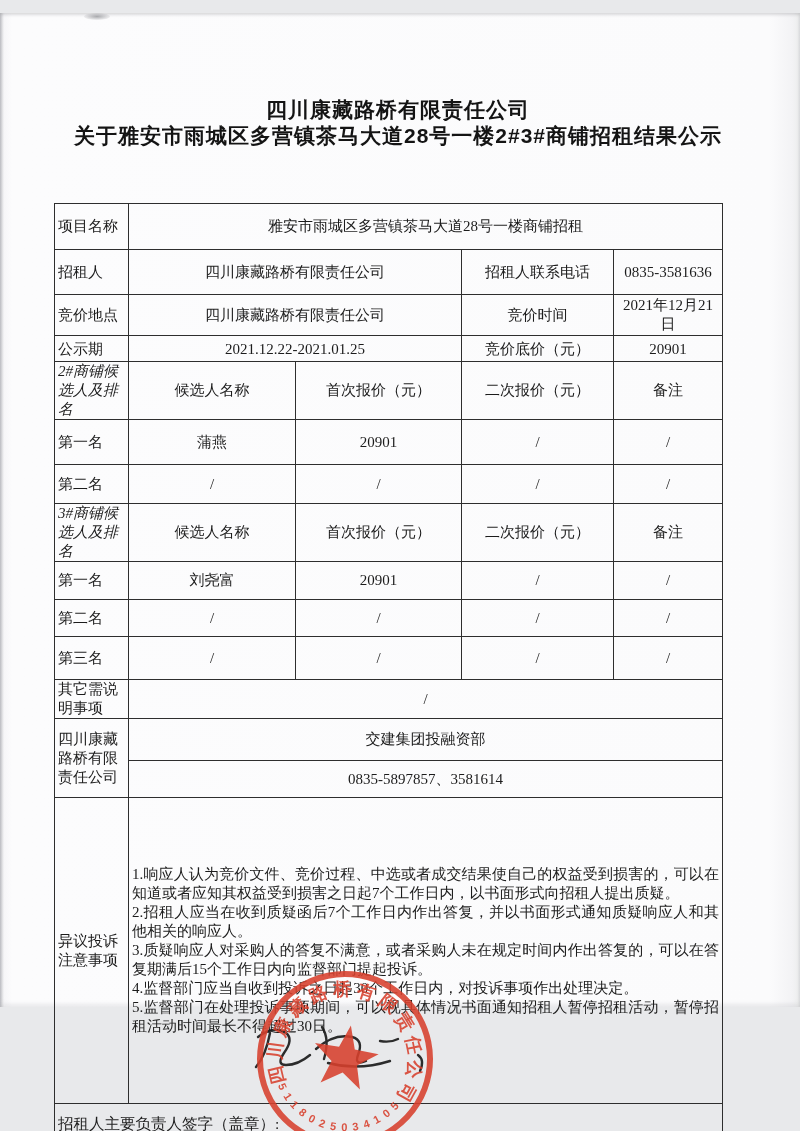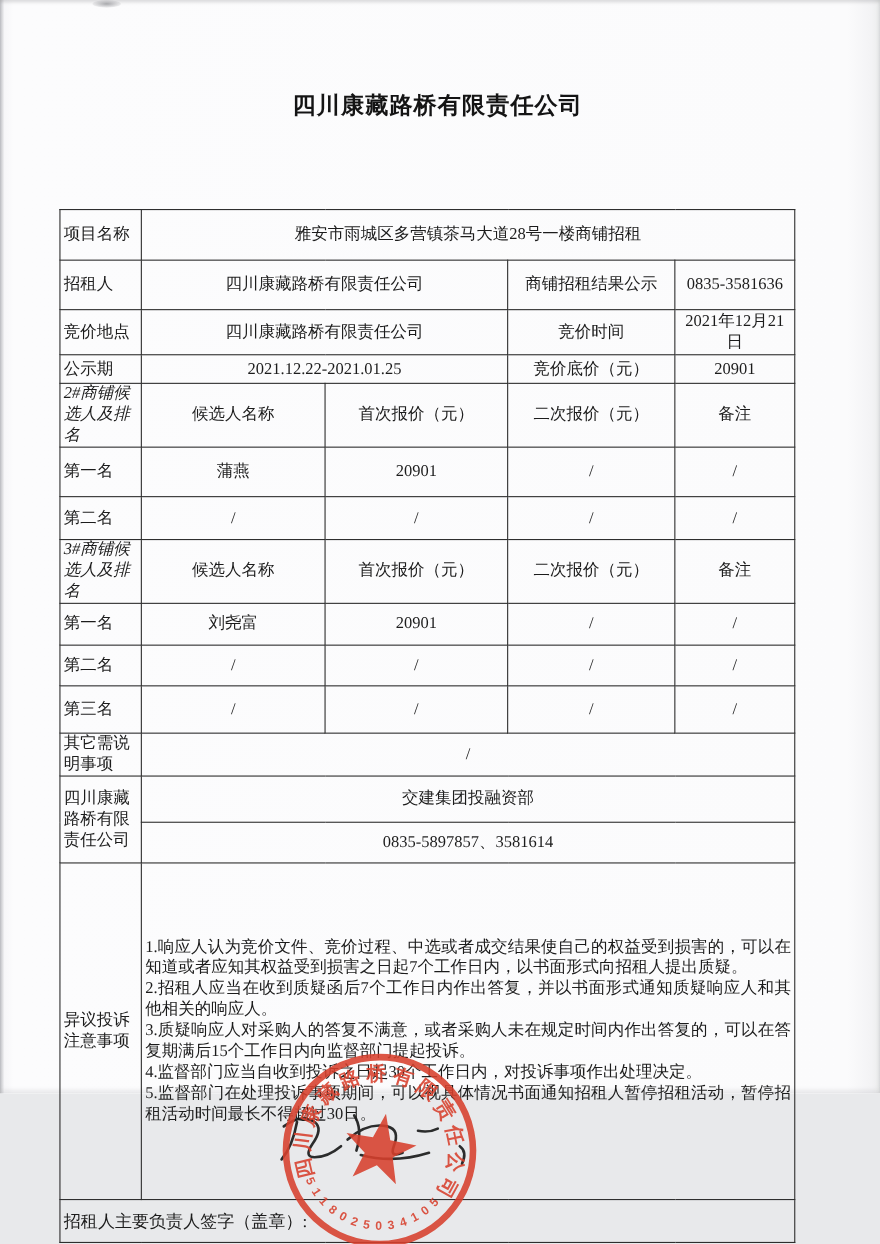--- a/index.html
+++ b/index.html
@@ -5,21 +5,21 @@
   html,body{margin:0;padding:0;}
   body{
     width:800px;height:1131px;
     background:#e8e9eb;
     font-family:"Liberation Serif", serif;
     color:#1f1f1f;
     position:relative;
     overflow:hidden;
   }
   .page{
-    position:absolute;left:0;top:0;width:800px;height:994px;
+    position:absolute;left:0;top:13px;width:800px;height:994px;
     background:linear-gradient(90deg,#c9cacd 0px,#f6f6f8 4px,#fcfcfd 12px,#fbfbfc 770px,#f3f3f5 792px,#eceded 800px);
     box-shadow:inset 0 2px 3px rgba(120,120,125,.25), inset 0 -3px 4px rgba(150,150,155,.18);
   }
   .smudge{
     position:absolute;left:84px;top:0px;width:26px;height:7px;
     background:radial-gradient(ellipse at center,#8f9094 0%,rgba(150,150,155,.35) 55%,rgba(160,160,165,0) 85%);
     border-radius:50%;
     opacity:.75;
   }
   .title{
@@ -65,39 +65,40 @@
   .sign-svg{position:absolute;left:230px;top:990px;width:230px;height:90px;}
 </style>
 </head>
 <body>
 
 <div class="page">
   <div class="smudge"></div>
 
   <div class="title">
     <div>四川康藏路桥有限责任公司</div>
+    <div>关于雅安市雨城区多营镇茶马大道28号一楼2#3#商铺招租结果公示</div>
   </div>
 
   <table class="doc">
     <colgroup>
       <col style="width:74px">
         <col style="width:167px">
         <col style="width:166px">
       <col style="width:152px">
         <col style="width:109px">
     </colgroup>
     <tbody>
       <tr class="h46">
         <td class="lab">项目名称</td>
         <td class="val-left" colspan="4">雅安市雨城区多营镇茶马大道28号一楼商铺招租</td>
       </tr>
       <tr class="h45">
         <td class="lab">招租人</td>
         <td class="val-left" colspan="2">四川康藏路桥有限责任公司</td>
-        <td class="cen">商铺招租结果公示</td>
+        <td class="cen">招租人联系电话</td>
         <td class="cen">0835-3581636</td>
       </tr>
       <tr class="h41">
         <td class="lab">竞价地点</td>
         <td class="val-left" colspan="2">四川康藏路桥有限责任公司</td>
         <td class="cen">竞价时间</td>
         <td class="cen">2021年12月21日</td>
       </tr>
       <tr class="h26">
         <td class="lab">公示期</td>

